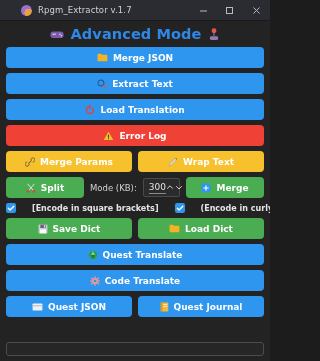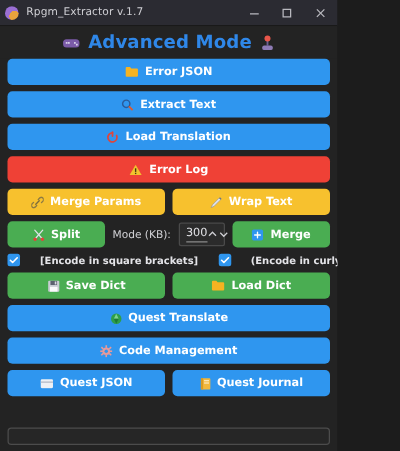--- a/index.html
+++ b/index.html
@@ -14,21 +14,21 @@
     background: #232323;
     display: flex; flex-direction: column;
     position: relative;
   }
 
   
   .titlebar {
     height: 21px; flex: 0 0 21px;
     background: #2b2b32;
     display: flex; align-items: center;
-    padding-left: 4px;
+    padding-left: 21px;
     border-bottom: 1px solid #191919;
   }
   .app-icon {
     width: 11px; height: 11px;
     border-radius: 50%;
     background:
       radial-gradient(circle at 70% 72%, #e8a33d 0 38%, transparent 39%),
       radial-gradient(circle at 38% 38%, #9b6fd4 0 62%, transparent 63%),
       #6f46a8;
     flex: 0 0 auto;
@@ -206,21 +206,21 @@
   </div>
 
   <div class="content">
 
     <button class="btn full blue">
       <span class="ico">
         <svg width="11" height="9" viewBox="0 0 12 10">
             <path d="M0.5 1.6a.9.9 0 0 1 .9-.9h3l1.1 1.2h5a.9.9 0 0 1 .9.9v5.6a.9.9 0 0 1-.9.9H1.4a.9.9 0 0 1-.9-.9z" fill="#f5b321"></path>
           </svg>
       </span>
-      <span>Error JSON</span>
+      <span>Merge JSON</span>
     </button>
 
     <button class="btn full blue">
       <span class="ico">
         <svg width="10" height="10" viewBox="0 0 11 11">
             <circle cx="4.4" cy="4.4" r="3.2" fill="none" stroke="#2a5c9b" stroke-width="1.3"></circle>
             <line x1="6.8" y1="6.8" x2="10" y2="10" stroke="#e05a2b" stroke-width="1.6"></line>
           </svg>
       </span>
       <span>Extract Text</span>
@@ -368,21 +368,21 @@
             <rect x="0.2" y="4.8" width="2.3" height="1.4"></rect>
               <rect x="8.5" y="4.8" width="2.3" height="1.4"></rect>
             <rect x="1.3" y="1.6" width="1.4" height="2.3" transform="rotate(-45 2 2.7)"></rect>
             <rect x="8.3" y="7.1" width="1.4" height="2.3" transform="rotate(-45 9 8.2)"></rect>
             <rect x="8.3" y="1.6" width="1.4" height="2.3" transform="rotate(45 9 2.7)"></rect>
             <rect x="1.3" y="7.1" width="1.4" height="2.3" transform="rotate(45 2 8.2)"></rect>
           </g>
           <circle cx="5.5" cy="5.5" r="1.5" fill="#2f96ef"></circle>
         </svg>
       </span>
-      <span>Code Management</span>
+      <span>Code Translate</span>
     </button>
 
     <div class="row">
       <button class="btn half blue">
         <span class="ico">
           <svg width="11" height="8" viewBox="0 0 12 9">
               <rect x="0.5" y="0.5" width="11" height="8" rx="1" fill="#eef1f5"></rect>
               <rect x="0.5" y="2.4" width="11" height="1.3" fill="#b9c0cb"></rect>
             </svg>
         </span>

